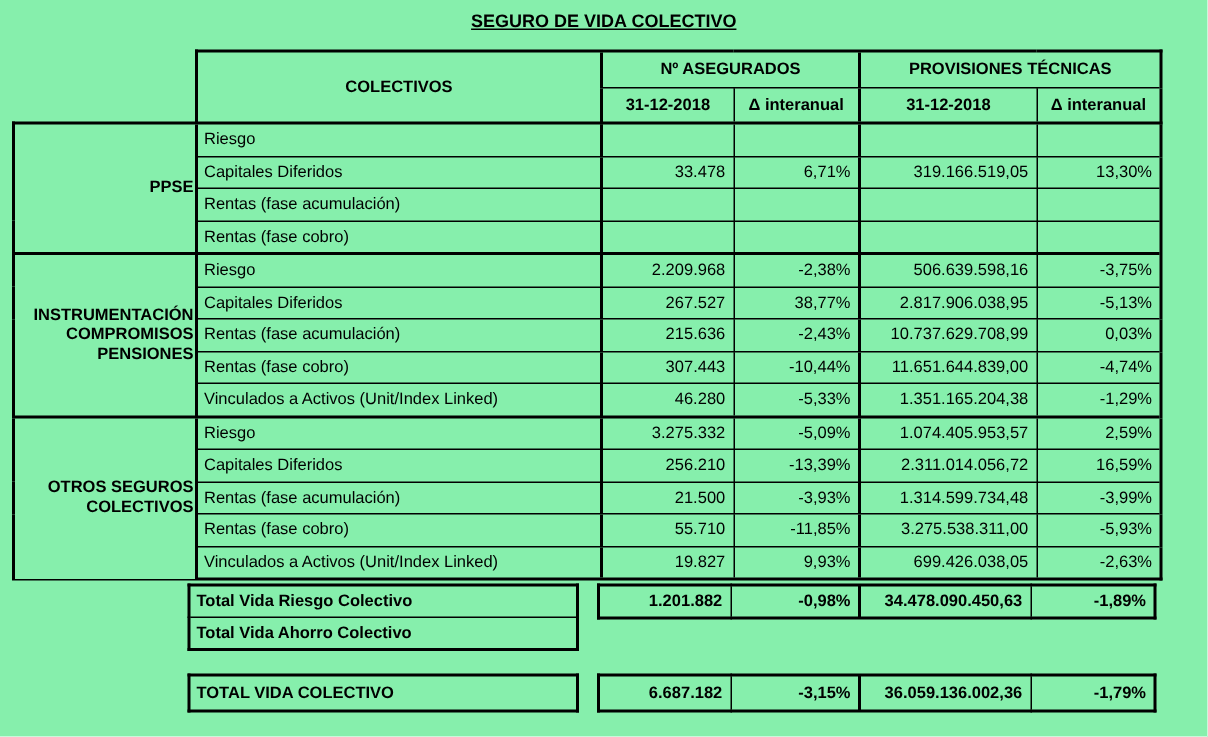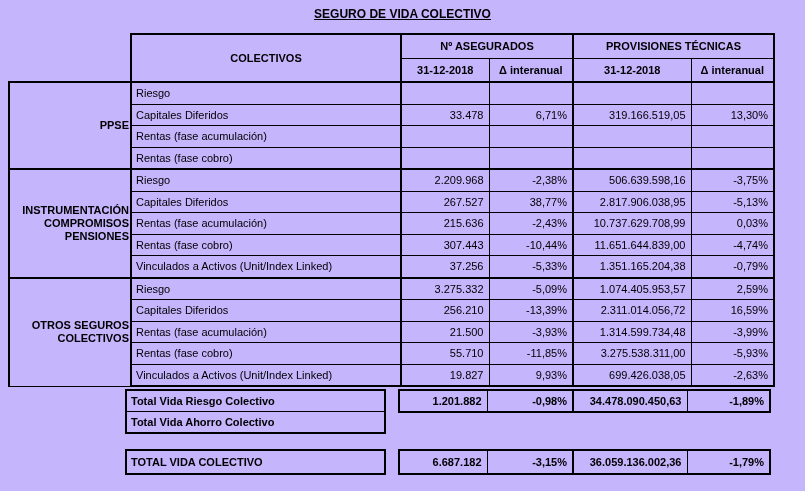--- a/index.html
+++ b/index.html
@@ -1,16 +1,16 @@
 <!DOCTYPE html>
 <html><head>
 <meta charset="utf-8">
 <style>
   html,body{margin:0;padding:0;background:#fff;}
-  #page{position:relative;width:805px;height:491px;background:#c4b5fd;
+  #page{position:relative;width:805px;height:491px;background:#86efac;
         font-family:"Liberation Sans",sans-serif;color:#000;overflow:hidden;}
 
   #doc-title{position:absolute;top:7px;left:0;right:0;text-align:center;
              font-size:12px;font-weight:bold;text-decoration:underline;}
 
   table{border-collapse:collapse;table-layout:fixed;}
   td{font-size:11px;vertical-align:middle;overflow:hidden;white-space:nowrap;}
 
   
   #main-table{position:absolute;left:8px;top:33px;}
@@ -129,24 +129,24 @@
         </tr>
         <tr>
           <td class="lbl">Rentas (fase cobro)</td>
           <td class="v v1">307.443</td>
           <td class="v v2">-10,44%</td>
           <td class="v v3">11.651.644.839,00</td>
           <td class="v v4">-4,74%</td>
         </tr>
         <tr>
           <td class="lbl">Vinculados a Activos (Unit/Index Linked)</td>
-          <td class="v v1">37.256</td>
+          <td class="v v1">46.280</td>
           <td class="v v2">-5,33%</td>
           <td class="v v3">1.351.165.204,38</td>
-          <td class="v v4">-0,79%</td>
+          <td class="v v4">-1,29%</td>
         </tr>
         <tr class="sec-top">
           <td class="group" rowspan="5">OTROS SEGUROS COLECTIVOS</td>
           <td class="lbl">Riesgo</td>
           <td class="v v1">3.275.332</td>
           <td class="v v2">-5,09%</td>
           <td class="v v3">1.074.405.953,57</td>
           <td class="v v4">2,59%</td>
         </tr>
         <tr>

